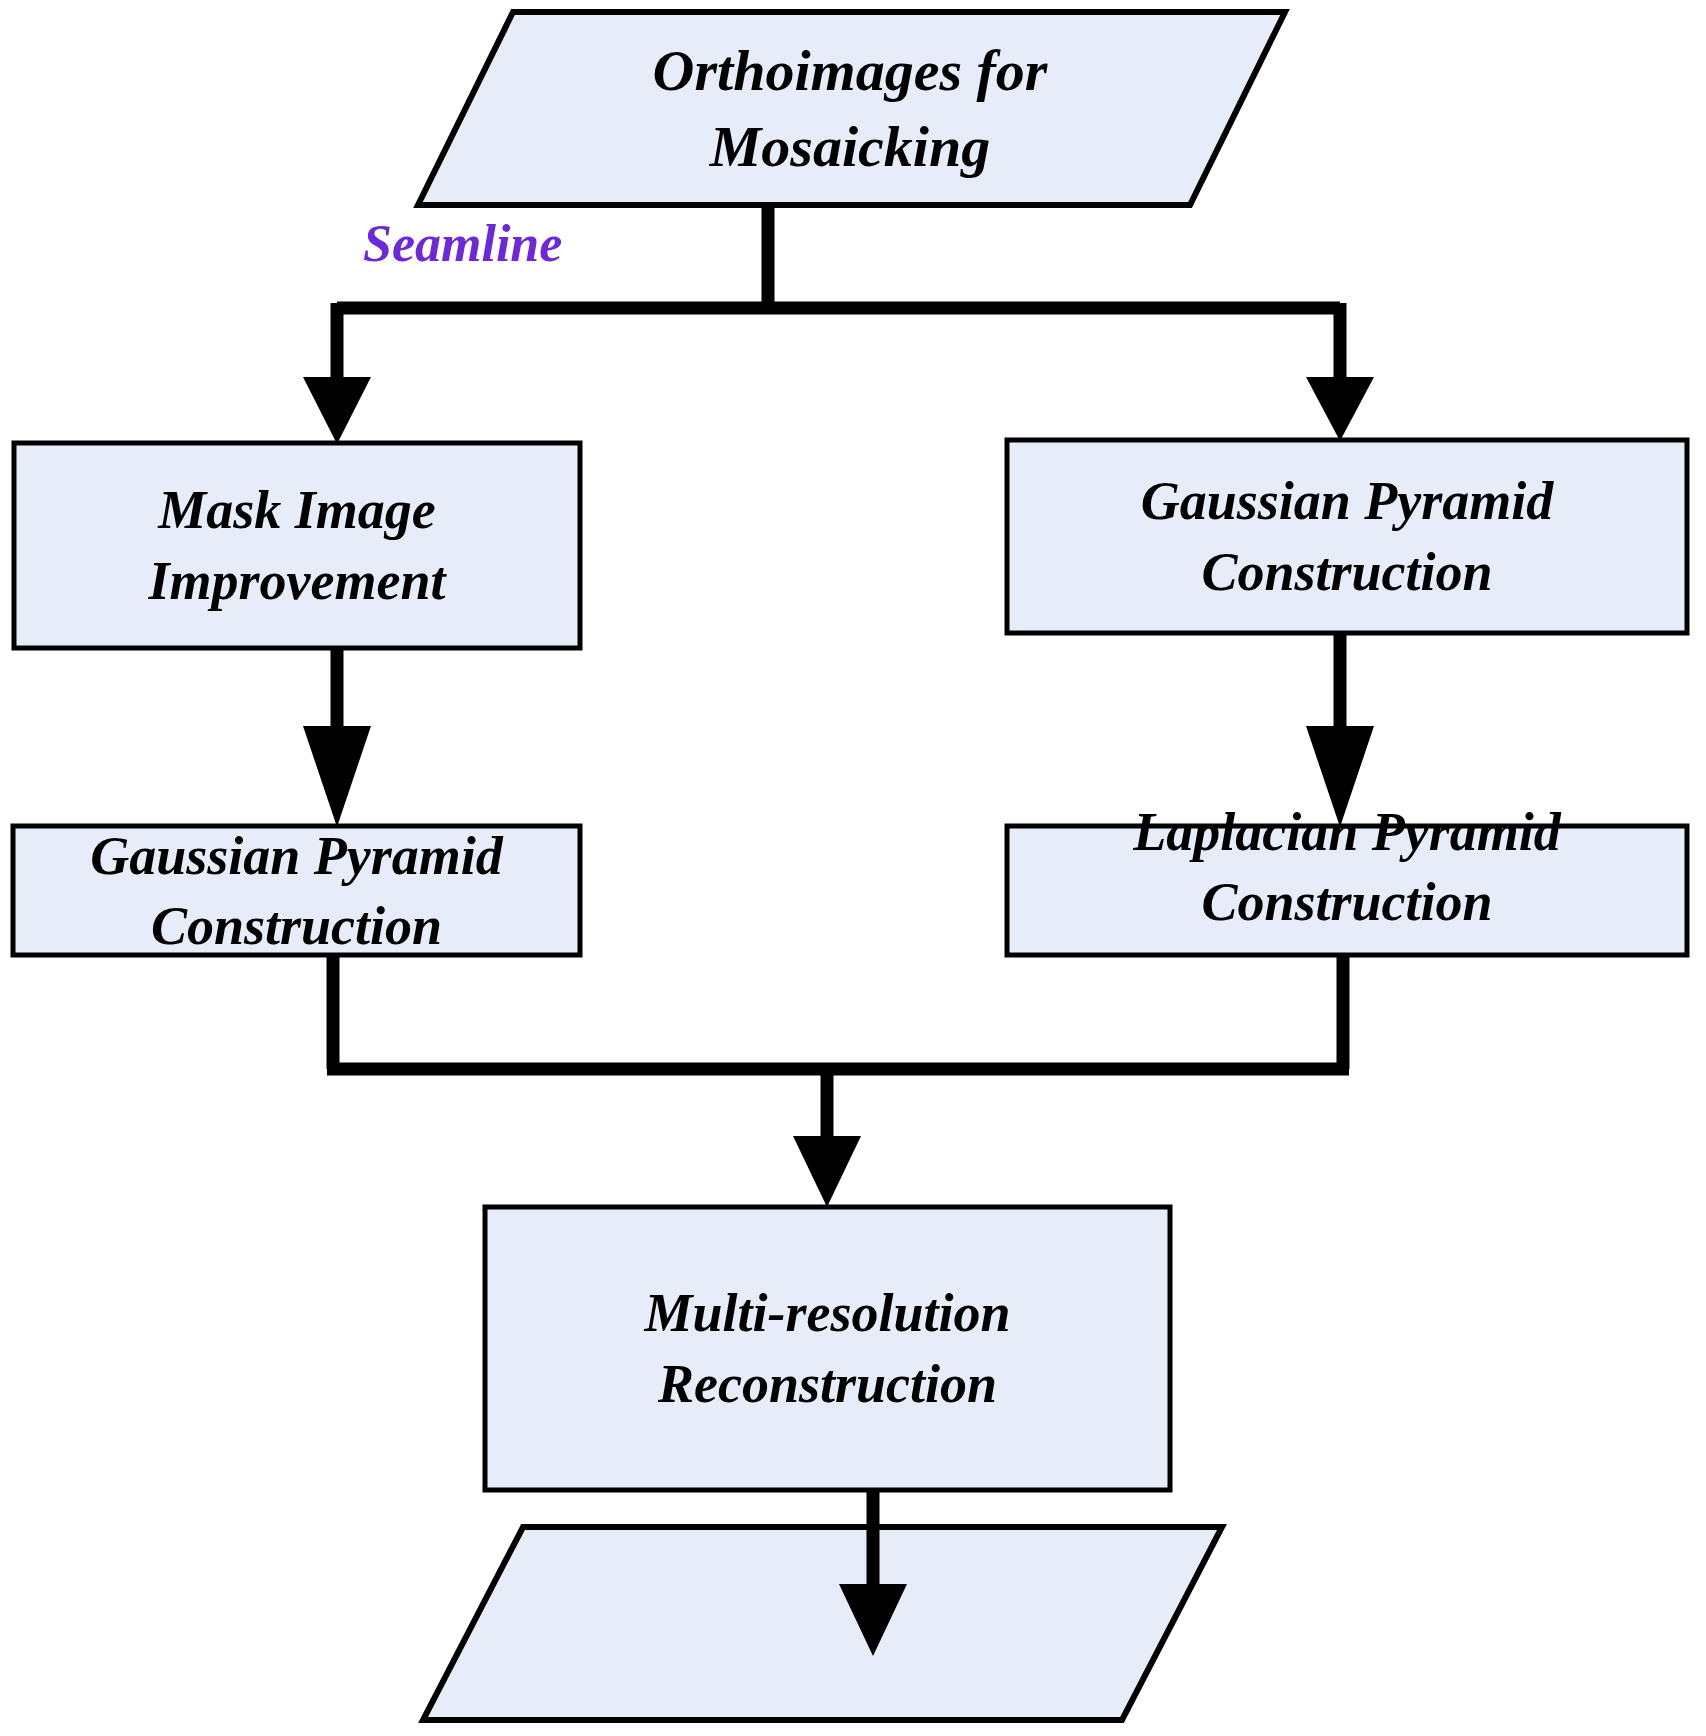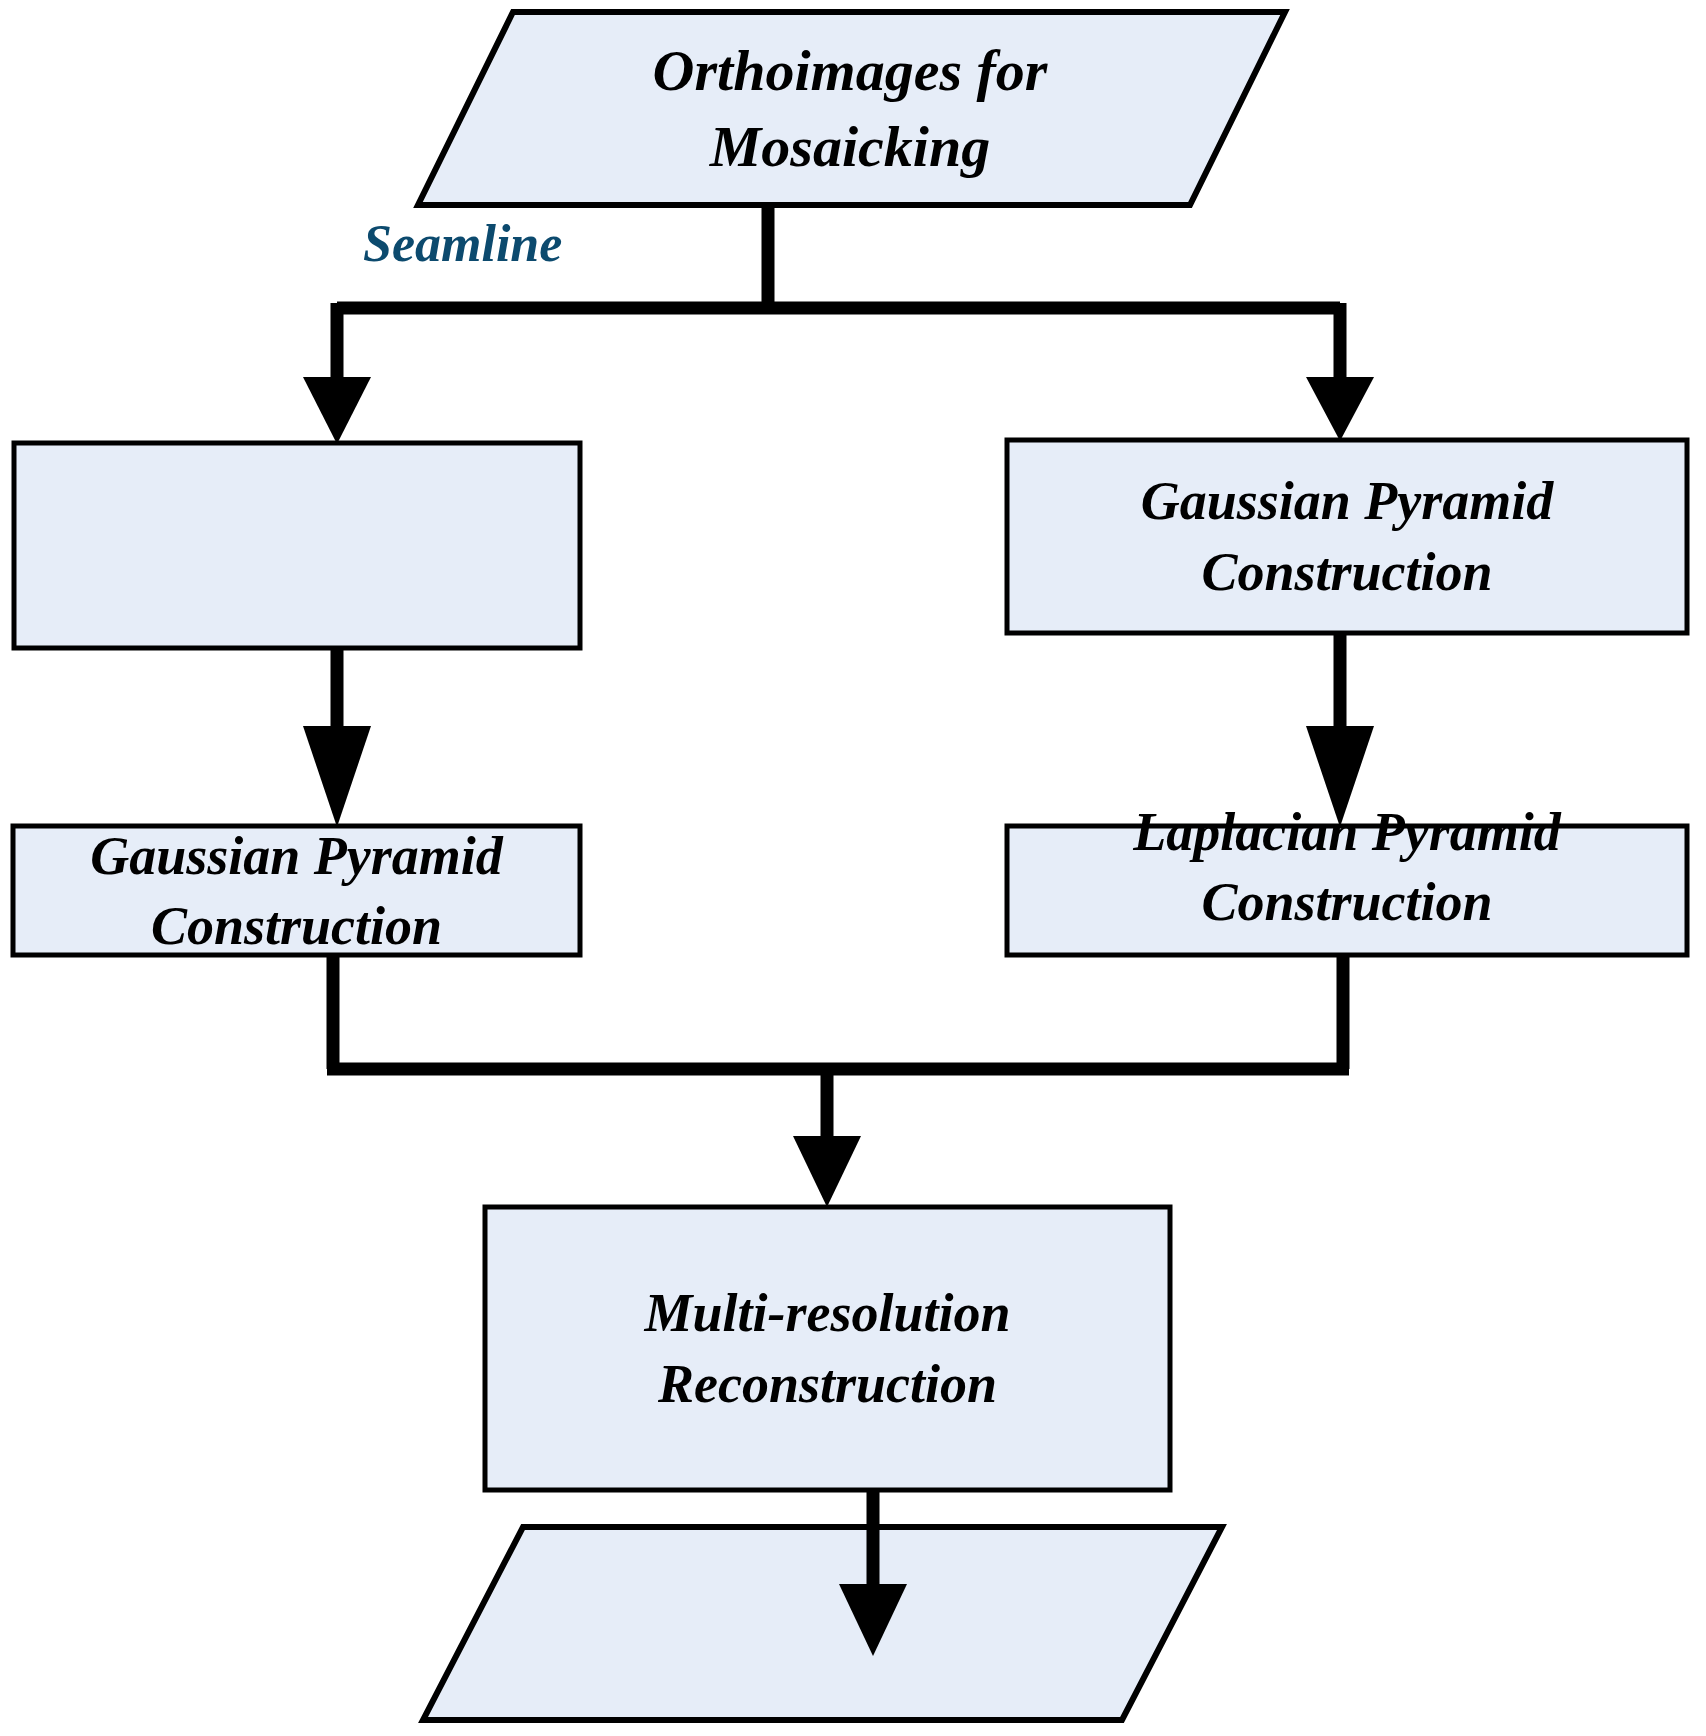--- a/index.html
+++ b/index.html
@@ -34,21 +34,21 @@
     color: #000000;
     line-height: 1.30;
     letter-spacing: 0px;
     white-space: pre-line;
     pointer-events: none;
   }
   .edge-label {
     position: absolute;
     font-weight: bold;
     font-style: italic;
-    color: #0c4a6e;
+    color: #6d28d9;
     white-space: nowrap;
   }
 </style>
 </head>
 <body>
 
 <div id="stage">
 
   <svg viewBox="0 0 1706 1736" xmlns="http://www.w3.org/2000/svg">
 
@@ -102,20 +102,22 @@
     <g>
       <path d="M 873,1488 L 873,1588" stroke="#000000" stroke-width="13" fill="none"></path>
       <polygon points="839,1584 907,1584 873,1656" fill="#000000"></polygon>
     </g>
 
   </svg>
 
   <div class="node-text" style="left:440px; top:12px; width:820px; height:193px; font-size:58px;">Orthoimages for
 Mosaicking</div>
 
+  <div class="node-text" style="left:14px; top:443px; width:566px; height:205px; font-size:54px;">Mask Image
+Improvement</div>
 
   <div class="node-text" style="left:1007px; top:440px; width:680px; height:193px; font-size:54px;">Gaussian Pyramid
 Construction</div>
 
   <div class="node-text" style="left:13px; top:806px; width:567px; height:170px; font-size:54px;">Gaussian Pyramid
 Construction</div>
 
   <div class="node-text" style="left:1007px; top:782px; width:680px; height:170px; font-size:54px;">Laplacian Pyramid
 Construction</div>
 

